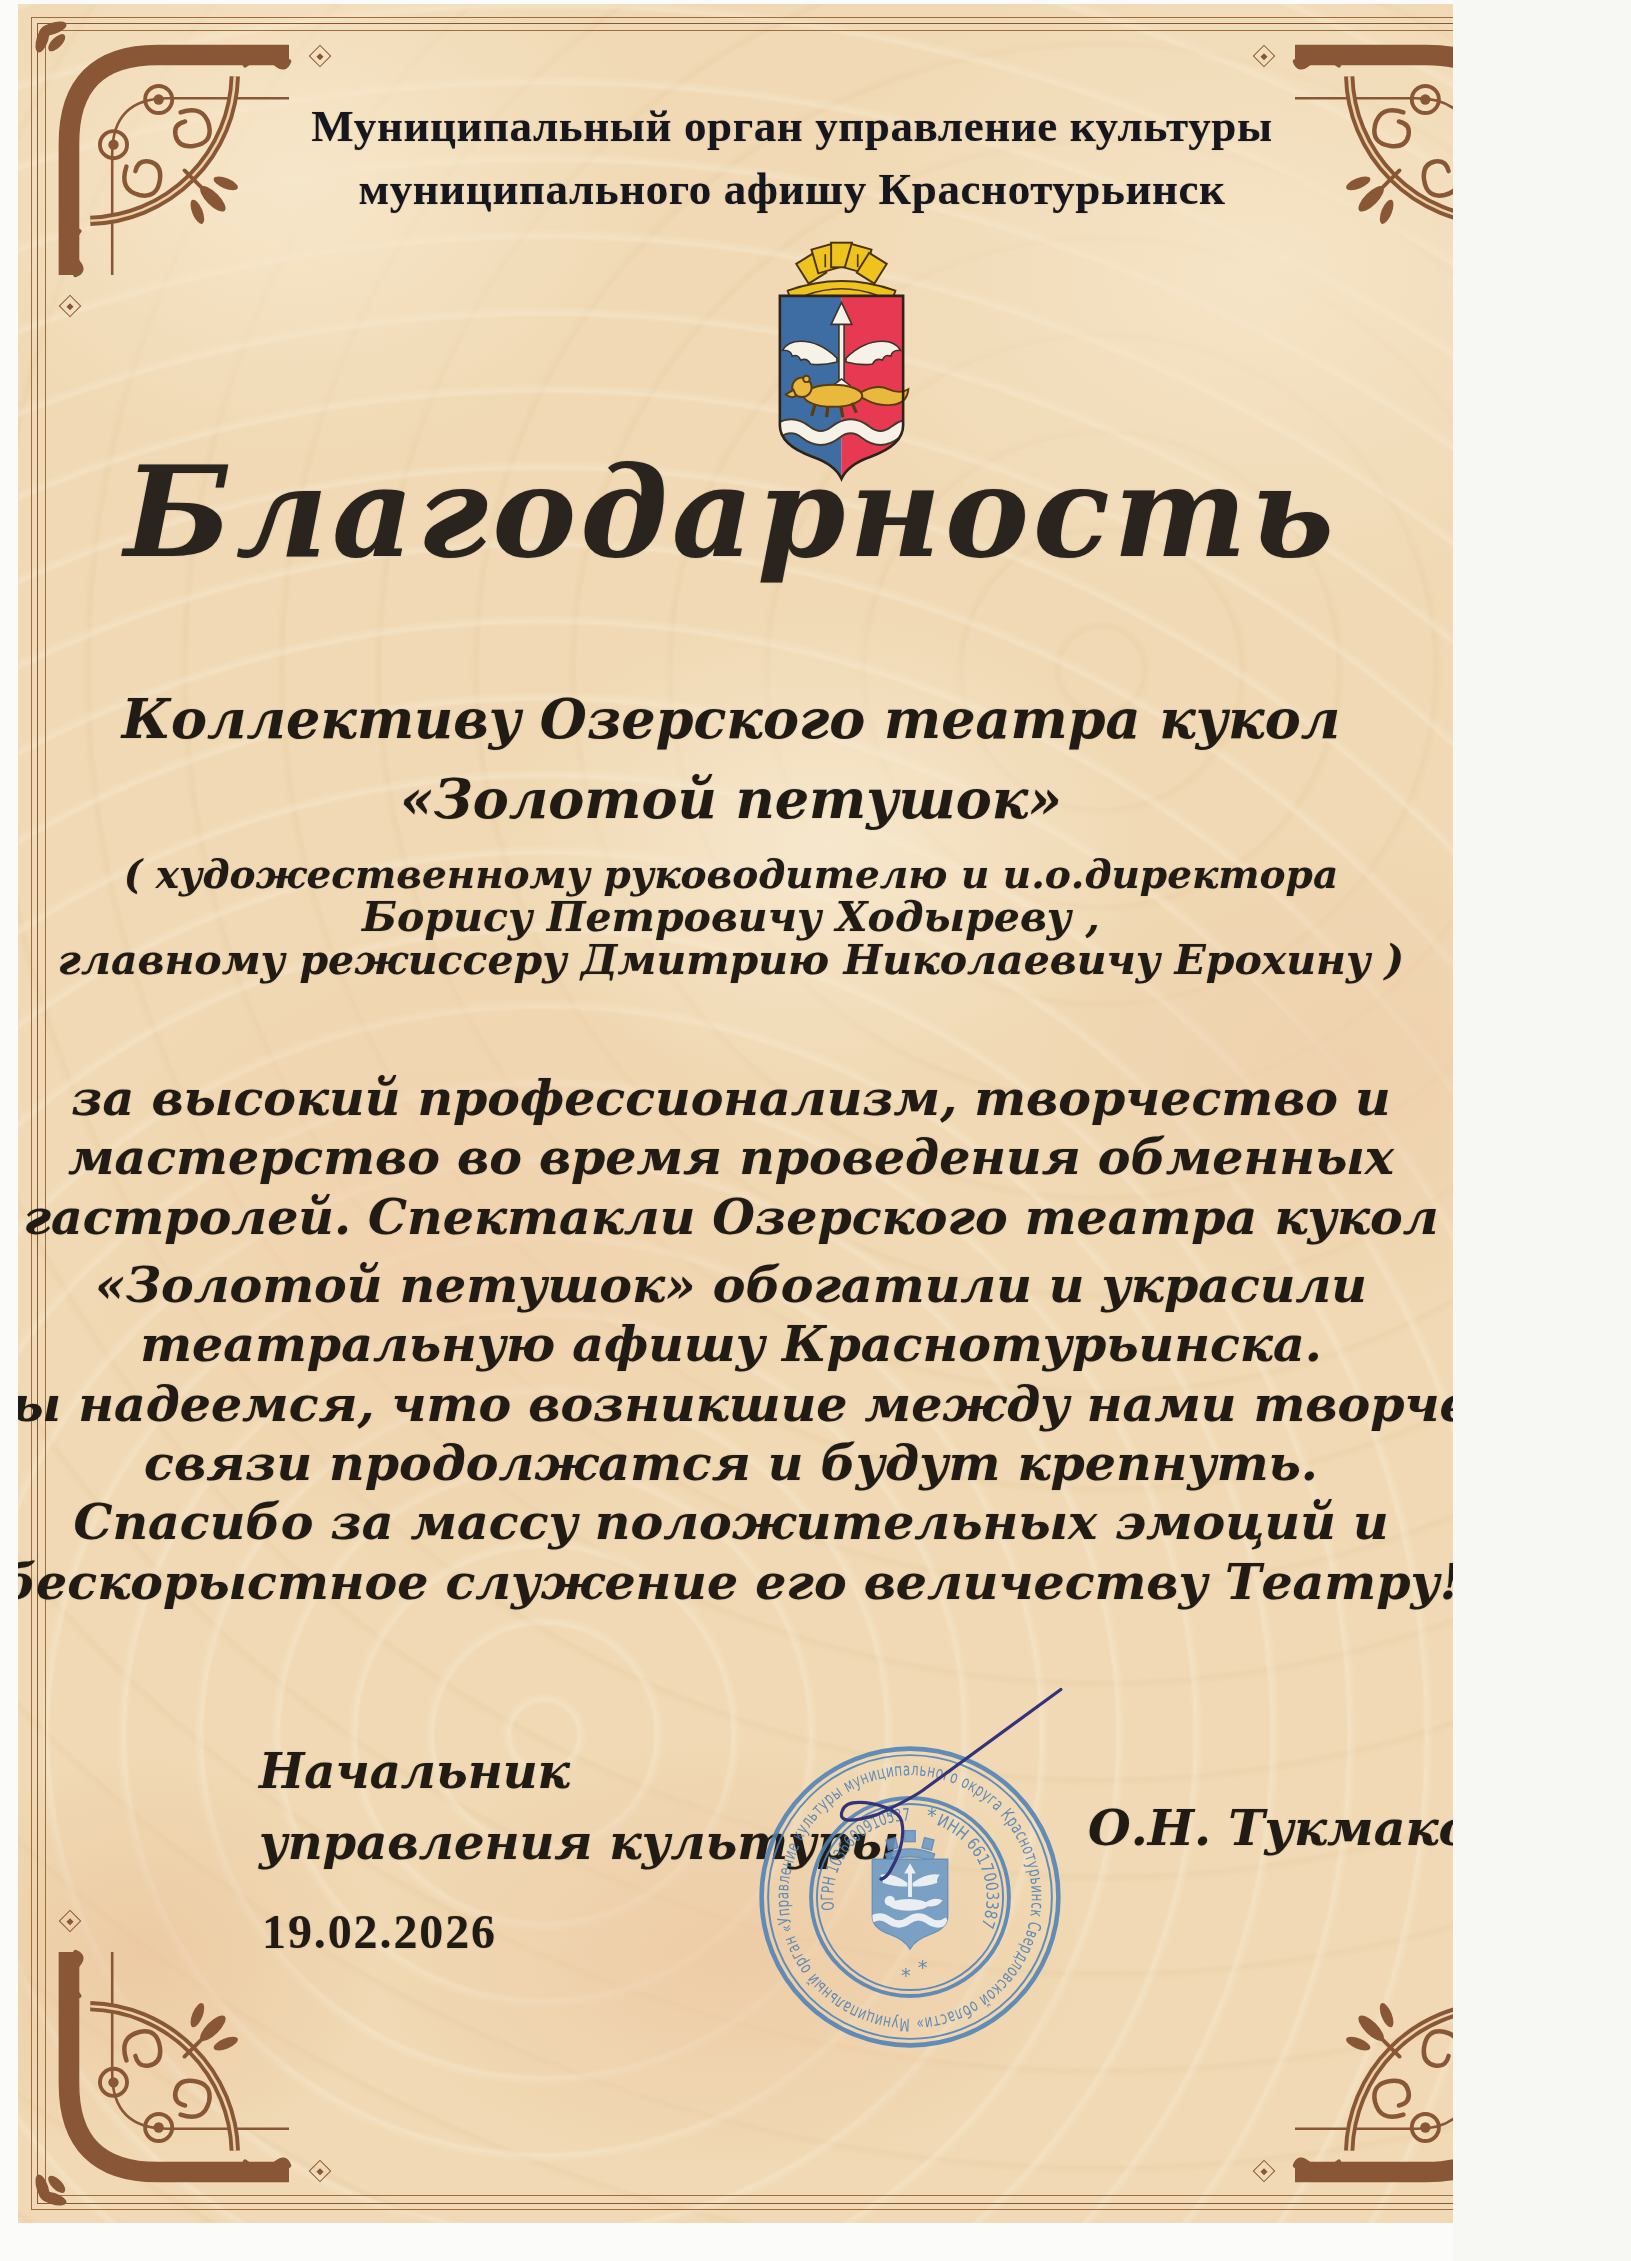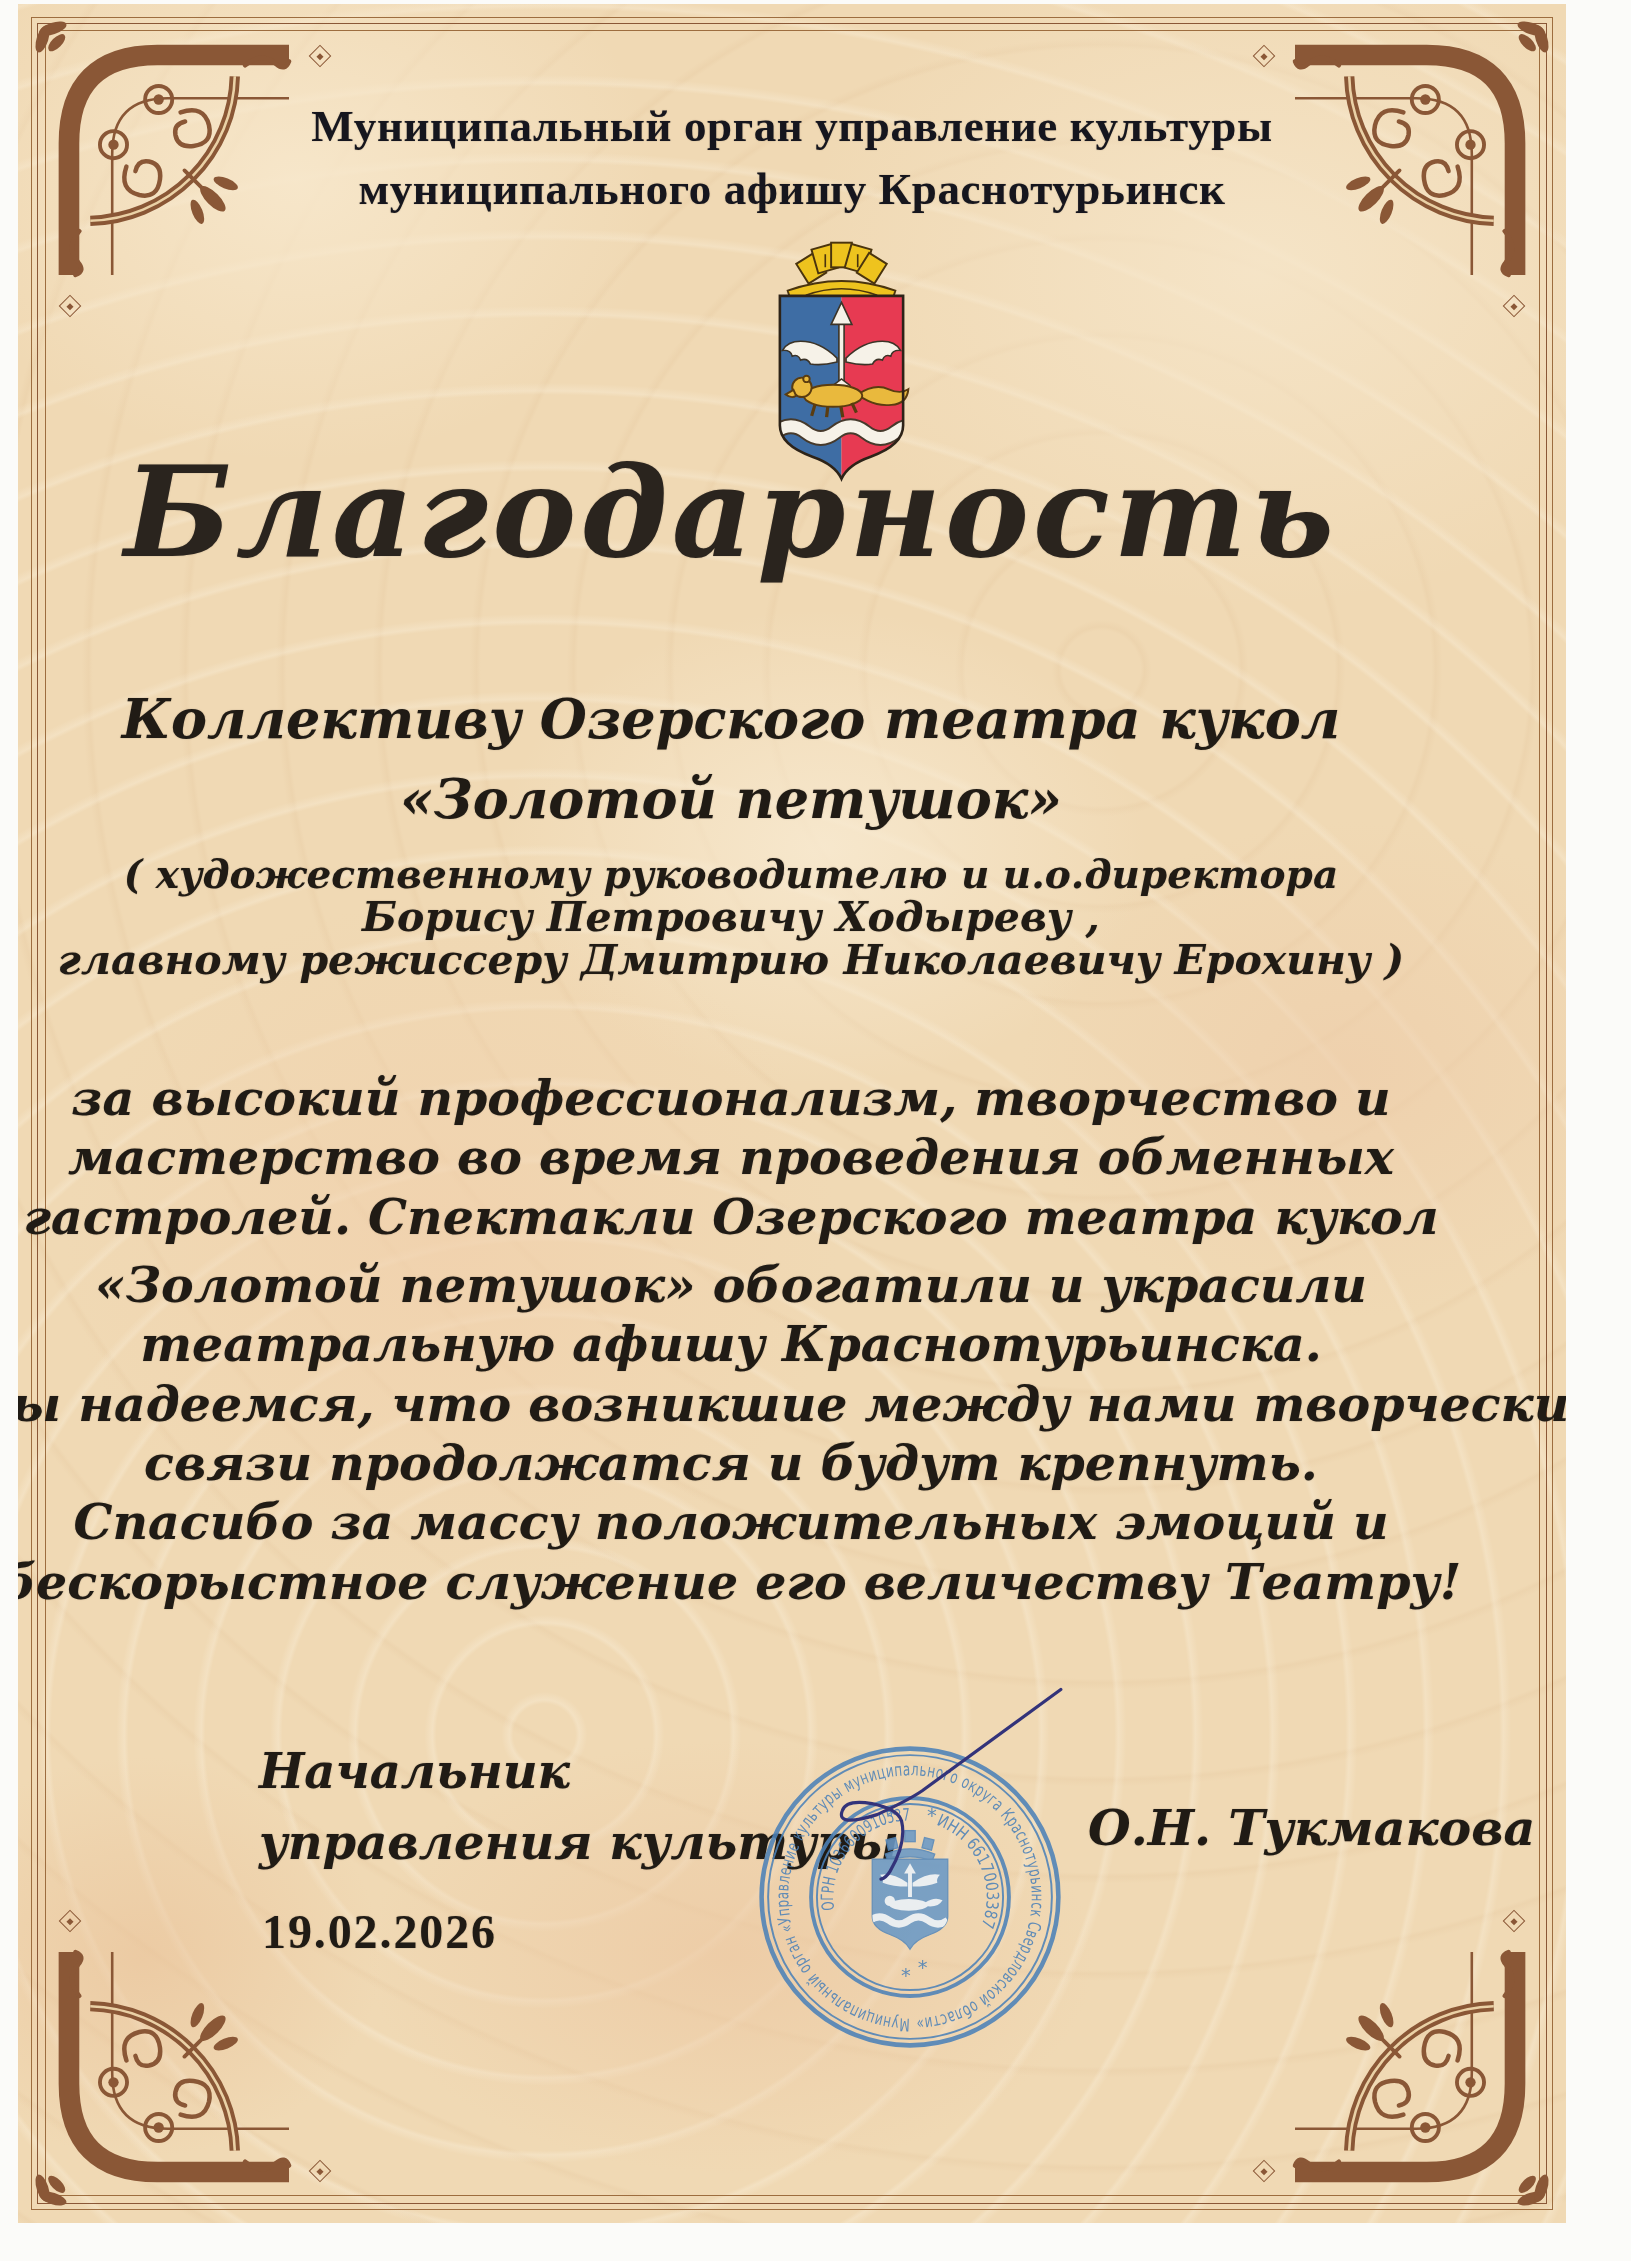--- a/index.html
+++ b/index.html
@@ -1,16 +1,16 @@
 <!DOCTYPE html>
 <html style="font-size:10.3px"><head>
 <meta charset="utf-8">
 <style>
   html,body{margin:0;padding:0;background:#f7f7f4;}
-  .stage{position:relative;width:1631px;height:2261px;background:#fbfbf9;overflow:hidden;
+  .stage{position:relative;width:1453px;height:2261px;background:#fbfbf9;overflow:hidden;
          font-family:"DejaVu Serif", serif;}
   .page{position:absolute;left:18px;top:3.9px;width:1548px;height:2219px;overflow:hidden;
     background-color:#f0d9b4;
     background-image:
       radial-gradient(ellipse 581px 452px at 18% 8%, rgba(247,231,203,.95), rgba(247,231,203,0) 62%),
       radial-gradient(ellipse 710px 516px at 80% 12%, rgba(246,230,202,.85), rgba(246,230,202,0) 65%),
       radial-gradient(ellipse 645px 581px at 28% 56%, rgba(241,208,172,.75), rgba(241,208,172,0) 60%),
       radial-gradient(ellipse 529px 400px at 86% 48%, rgba(238,205,170,.7), rgba(238,205,170,0) 62%),
       radial-gradient(ellipse 490px 361px at 52% 38%, rgba(248,234,209,.85), rgba(248,234,209,0) 66%),
       radial-gradient(ellipse 607px 361px at 46% 88%, rgba(236,199,161,.7), rgba(236,199,161,0) 60%),

